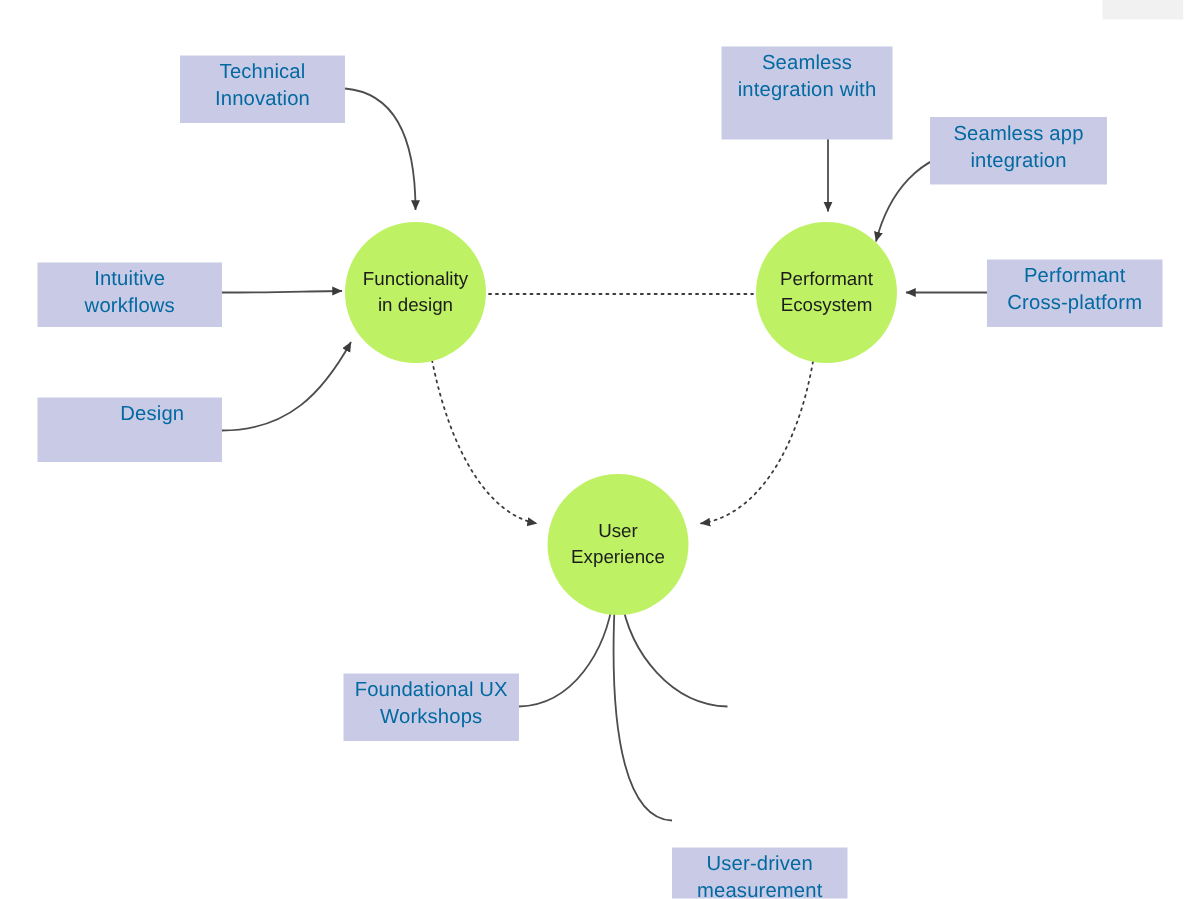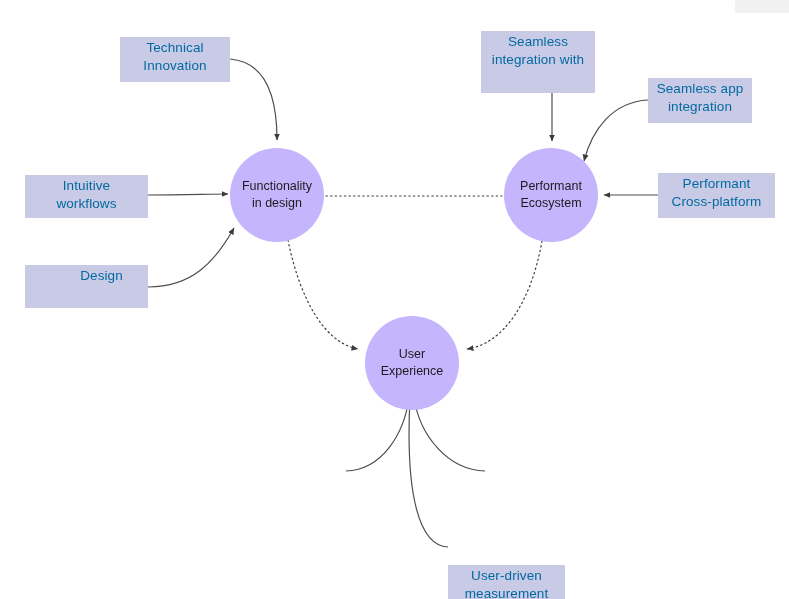--- a/index.html
+++ b/index.html
@@ -36,21 +36,21 @@
     font-size: 13.5px;
     line-height: 1.32;
     color: #0369a1;
     letter-spacing: 0.1px;
     white-space: pre-line;
     box-sizing: border-box;
     padding: 2px 4px;
   }
   .node-circle {
     position: absolute;
-    background: #c4b5fd;
+    background: #bef264;
     border-radius: 50%;
     display: flex;
     align-items: center;
     justify-content: center;
     text-align: center;
     font-size: 12.5px;
     line-height: 1.35;
     color: #1c1c1c;
     white-space: pre-line;
     box-sizing: border-box;
@@ -129,30 +129,34 @@
 
   <div class="node-box" style="left:25px; top:265px; width:123px; height:43px;padding-left:34px;">
     <span>Design</span>
   </div>
 
   <div class="node-box" style="left:481px; top:31px; width:114px; height:62px;">
     <span>Seamless
 integration with</span>
   </div>
 
-  <div class="node-box" style="left:648px; top:78px; width:104px; height:45px;">
+  <div class="node-box" style="left:620px; top:78px; width:118px; height:45px;">
     <span>Seamless app
 integration</span>
   </div>
 
   <div class="node-box" style="left:658px; top:173px; width:117px; height:45px;">
     <span>Performant
 Cross-platform</span>
   </div>
 
+  <div class="node-box" style="left:229px; top:449px; width:117px; height:45px;">
+    <span>Foundational UX
+Workshops</span>
+  </div>
 
 
   <div class="node-box" style="left:448px; top:525px; width:117px; height:44px;margin-top:40px;">
     <span>User-driven
 measurement</span>
   </div>
 
   <div class="corner-strip" style="width:54px; height:13px;"></div>
 
 </div>

